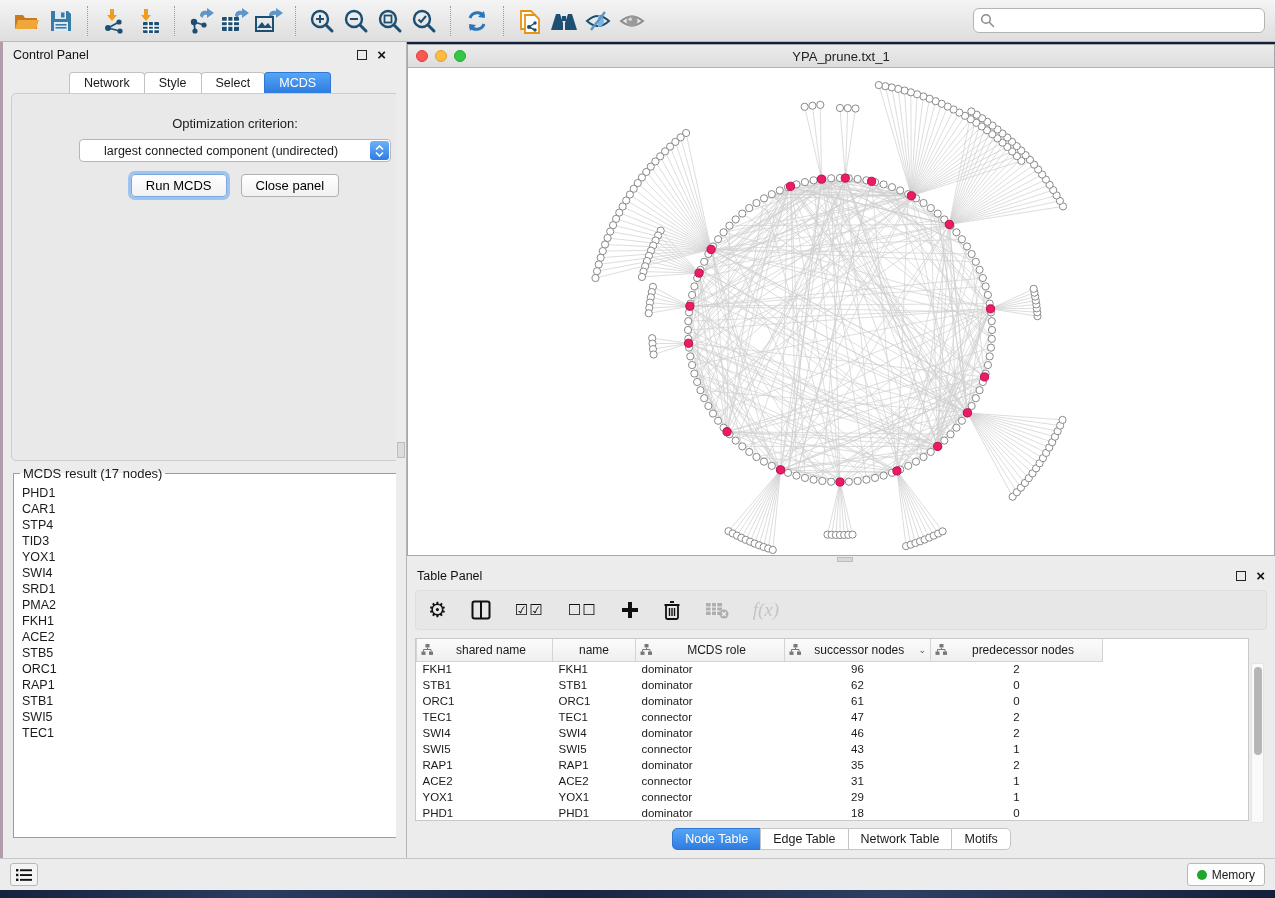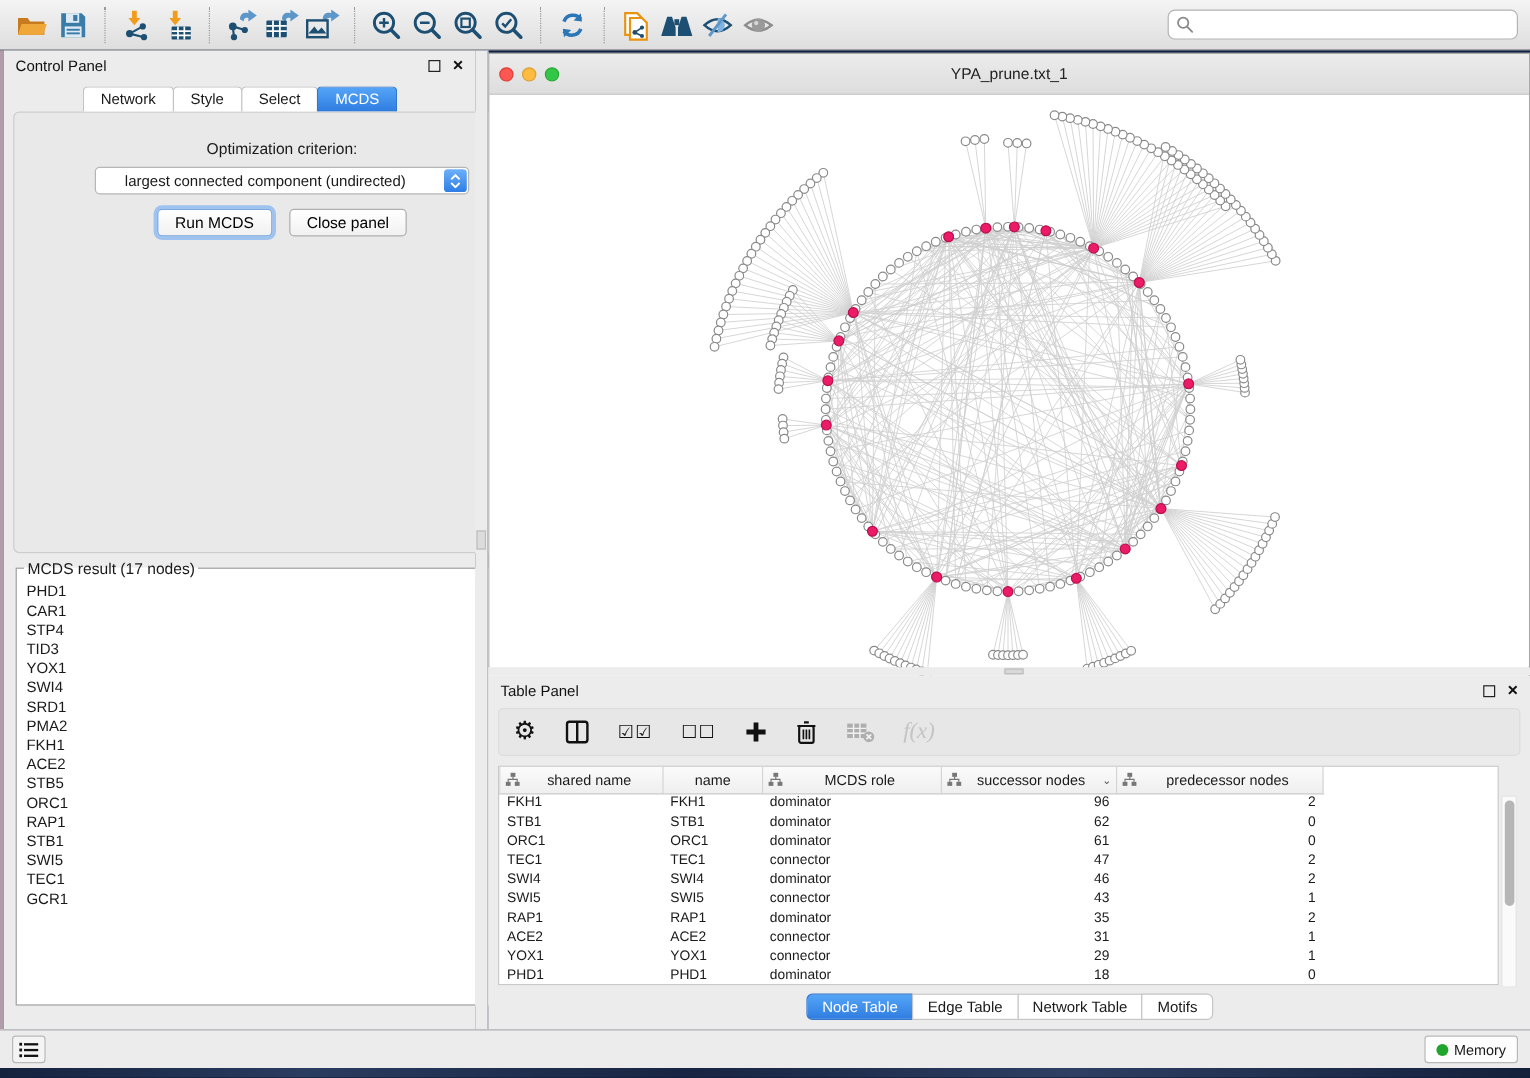--- a/index.html
+++ b/index.html
@@ -51,21 +51,21 @@
   .mcds-list { position:absolute; left:1px; top:2px; right:14px; bottom:1px; overflow:hidden; padding:2px 0 0 7px; }
   .mcds-item { font-size:12.5px; line-height:16px; cursor:default; }
   .mcds-scroll { position:absolute; top:2px; right:1px; width:13px; bottom:1px; background:#f7f7f7; border-left:1px solid #ececec; }
 
   
   .v-divider { position:absolute; left:396px; top:42px; width:11px; height:816px; background:#ececec; border-right:1px solid #b5b5b5; }
   .v-grip { position:absolute; left:1px; top:400px; width:8px; height:16px; background:#dcdcdc; border:1px solid #bdbdbd; }
 
   
   .net-window { position:absolute; left:407px; top:44px; width:868px; height:512px; background:#fff; border:1px solid #a8a8a8; }
-  .net-titlebar { height:34px; background:linear-gradient(#ececec,#dddddd); border-bottom:1px solid #b3b3b3;
+  .net-titlebar { height:23px; background:linear-gradient(#ececec,#dddddd); border-bottom:1px solid #b3b3b3;
     display:flex; align-items:center; padding:0 8px; position:relative; }
   .traffic { display:flex; gap:7px; }
   .light { width:12px; height:12px; border-radius:50%; cursor:pointer; }
   .light.red { background:#fc5753; border:1px solid #df3e38; }
   .light.yellow { background:#fdbc40; border:1px solid #de9f34; }
   .light.green { background:#33c748; border:1px solid #27aa35; }
   .net-title { position:absolute; left:0; right:0; text-align:center; font-size:13px; color:#222; }
   .net-canvas { position:relative; width:100%; height:487px; background:#fff; }
 
   
@@ -83,21 +83,21 @@
   .check-glyph { font-size:15px; letter-spacing:1px; color:#111; }
   .fx-glyph { font-family:"Liberation Serif",serif; font-style:italic; font-size:19px; color:#9a9a9a; }
   .tp-tablewrap { position:absolute; left:8px; top:75px; width:834px; height:183px; background:#fff; border:1px solid #c9c9c9; overflow:hidden; }
   table.node-table { border-collapse:collapse; table-layout:fixed; width:686px; }
   .node-table th { height:22px; background:linear-gradient(#fbfbfb,#efefef); border:1px solid #d4d4d4; border-top:none;
     font-weight:normal; font-size:12px; padding:0 4px; cursor:pointer; }
   .th-inner { display:flex; align-items:center; }
   .th-label { flex:1; text-align:center; }
   .sort-arrow { font-size:9px; color:#555; margin-left:2px; }
   .node-table td { height:16px; font-size:11.5px; padding:0 6px; white-space:nowrap; overflow:hidden; cursor:default; }
-  .node-table td.num { text-align:right; }
+  .node-table td.num { text-align:center; }
   .tp-scrollbar { position:absolute; right:11px; top:100px; width:13px; height:160px; background:#fafafa; border:1px solid #e4e4e4; border-radius:2px; }
   .tp-thumb { position:absolute; left:1.5px; top:3px; width:8px; height:88px; background:#b6b6b6; border-radius:5px; cursor:pointer; }
   .tp-tabs { position:absolute; left:0; right:0; bottom:8px; display:flex; justify-content:center; }
   .tp-tab { font-size:12.5px; padding:3px 12px; background:#fff; border:1px solid #c5c5c5; margin-right:-1px; cursor:pointer; }
   .tp-tab:first-child { border-radius:5px 0 0 5px; }
   .tp-tab:last-child { border-radius:0 5px 5px 0; }
   .tp-tab.active { background:linear-gradient(#54a5f8,#2f7ce0); color:#fff; border-color:#3277cf; }
 
   
   .status-bar { position:absolute; left:0; top:858px; width:1275px; height:32px; background:#ececec; border-top:1px solid #c6c6c6;
@@ -302,21 +302,20 @@
         <div class="mcds-item">SRD1</div>
         <div class="mcds-item">PMA2</div>
         <div class="mcds-item">FKH1</div>
         <div class="mcds-item">ACE2</div>
         <div class="mcds-item">STB5</div>
         <div class="mcds-item">ORC1</div>
         <div class="mcds-item">RAP1</div>
         <div class="mcds-item">STB1</div>
         <div class="mcds-item">SWI5</div>
         <div class="mcds-item">TEC1</div>
-        <div class="mcds-item">GCR1</div>
       </div>
     <div class="mcds-scroll"></div>
   </fieldset>
 </div>
 
 <div class="v-divider">
   <div class="v-grip"></div>
 </div>
 
 <div class="net-window">

